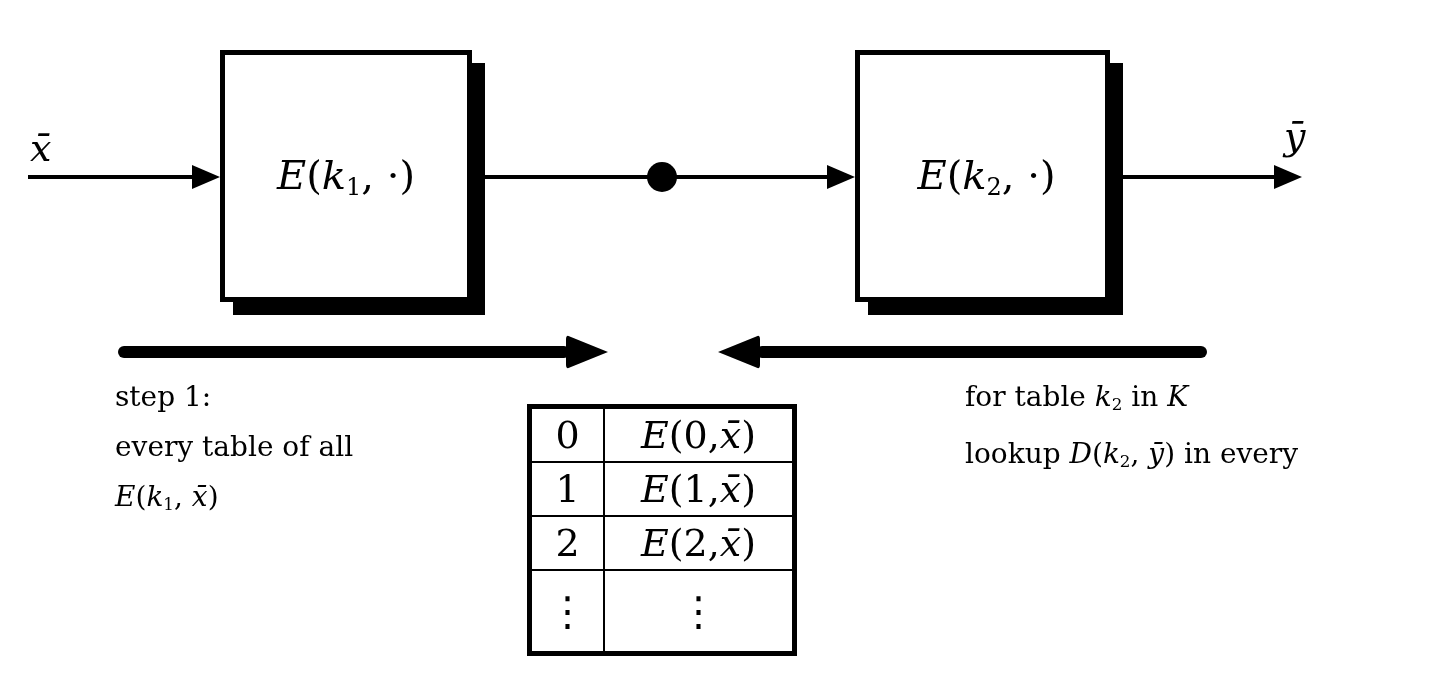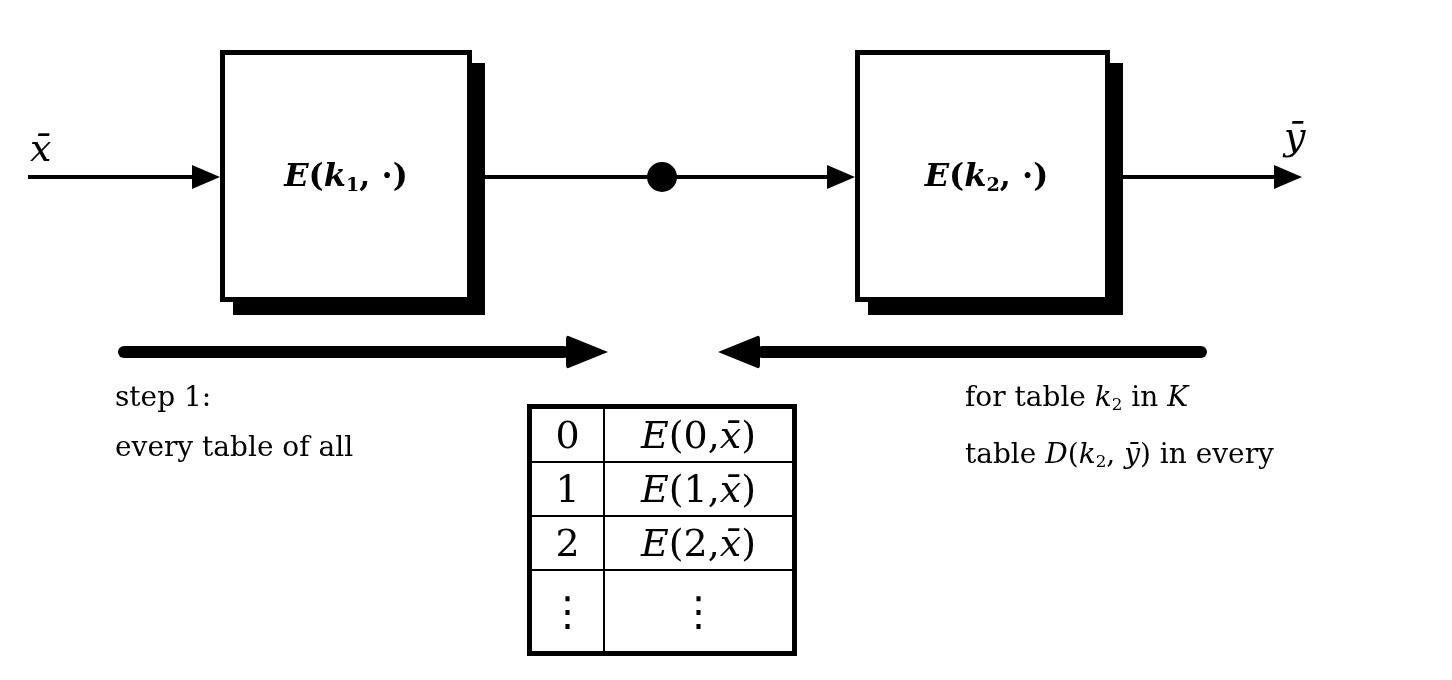--- a/index.html
+++ b/index.html
@@ -11,21 +11,21 @@
   }
   
   .wire { position:absolute; height:4px; background:#000; }
   .ah-right { position:absolute; width:0; height:0;
     border-top:12px solid transparent; border-bottom:12px solid transparent;
     border-left:28px solid #000; }
   
   .ebox { position:absolute; width:252px; height:252px; background:#fff;
     border:5px solid #000; box-shadow:13px 13px 0 #000;
     display:flex; align-items:center; justify-content:center; }
-  .boxlabel { font-size:32px; white-space:nowrap;font-weight:bold; }
+  .boxlabel { font-size:40px; white-space:nowrap; }
   .dot { position:absolute; width:30px; height:30px; background:#000; border-radius:50%; }
   
   .fatwire { position:absolute; height:12px; background:#000; border-radius:6px; }
   .fat-ah-right { position:absolute; width:0; height:0;
     border-top:17px solid transparent; border-bottom:17px solid transparent;
     border-left:42px solid #000; border-radius:4px; }
   .fat-ah-left { position:absolute; width:0; height:0;
     border-top:17px solid transparent; border-bottom:17px solid transparent;
     border-right:42px solid #000; border-radius:4px; }
   
@@ -73,25 +73,26 @@
 
   <div class="fatwire" style="left:118px; top:346px; width:452px;"></div>
   <div class="fat-ah-right" style="left:566px; top:335px;"></div>
 
   <div class="fat-ah-left" style="left:718px; top:335px;"></div>
   <div class="fatwire" style="left:756px; top:346px; width:451px;"></div>
 
   <div class="steptext" style="left:115px; top:372px;">
     <div>step 1:</div>
     <div>every table of all</div>
+    <div><span class="it">E</span><span>(</span><span class="it">k</span><span class="ss">1</span><span>, </span><span class="it">x̄</span><span>)</span></div>
   </div>
 
   <div class="steptext" style="left:965px; top:372px;">
     <div><span>for table </span><span class="it">k</span><span class="ss">2</span><span> in </span><span class="cal">K</span></div>
-    <div><span>table </span><span class="it">D</span><span>(</span><span class="it">k</span><span class="ss">2</span><span>, </span><span class="it">ȳ</span><span>)</span><span> in every</span></div>
+    <div><span>lookup </span><span class="it">D</span><span>(</span><span class="it">k</span><span class="ss">2</span><span>, </span><span class="it">ȳ</span><span>)</span><span> in every</span></div>
   </div>
 
   <div class="lookup">
     <div class="lrow">
       <div class="lkey">0</div>
       <div class="lval">
           <span class="it">E</span>
           <span>(0, </span>
           <span class="it">x̄</span>
           <span>)</span>

